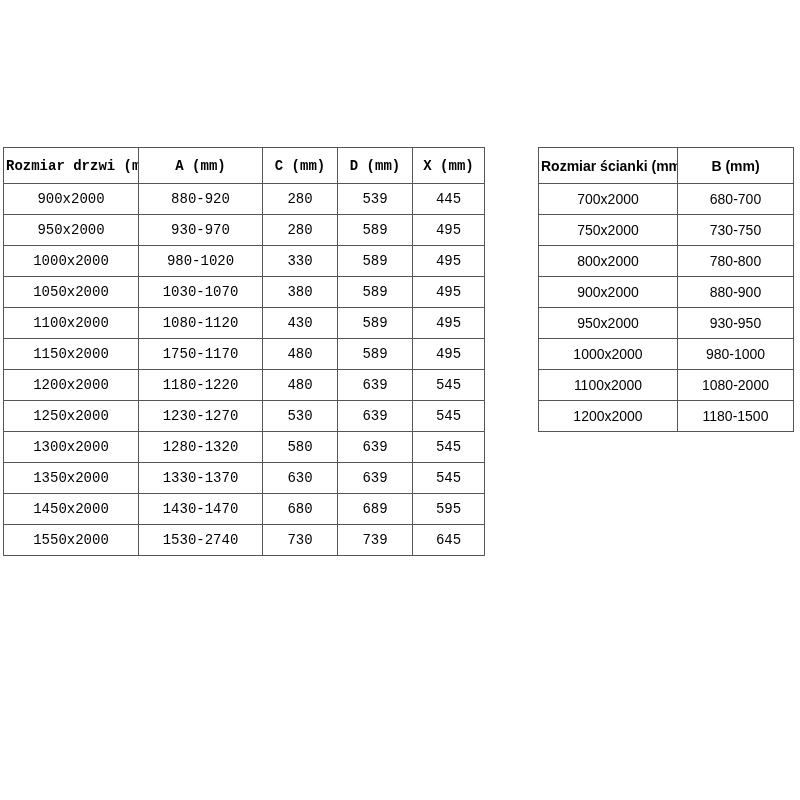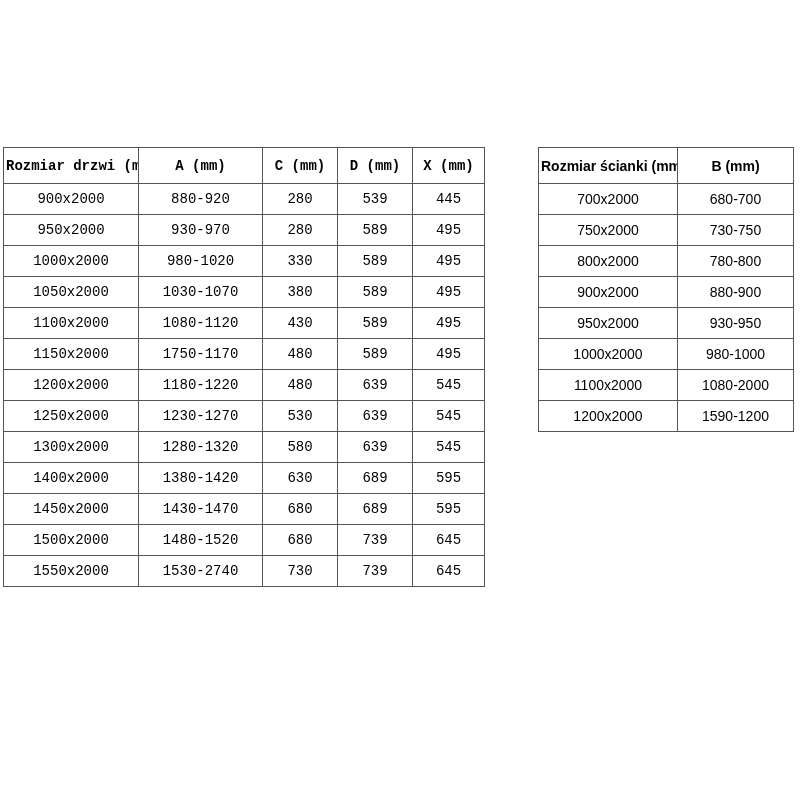--- a/index.html
+++ b/index.html
@@ -136,39 +136,32 @@
           <td>545</td>
         </tr>
         <tr>
           <td>1300x2000</td>
           <td>1280-1320</td>
           <td>580</td>
           <td>639</td>
           <td>545</td>
         </tr>
         <tr>
-          <td>1400x2000</td>
-          <td>1380-1420</td>
+          <td>1350x2000</td>
+          <td>1330-1370</td>
           <td>630</td>
-          <td>689</td>
-          <td>595</td>
+          <td>639</td>
+          <td>545</td>
         </tr>
         <tr>
           <td>1450x2000</td>
           <td>1430-1470</td>
           <td>680</td>
           <td>689</td>
           <td>595</td>
-        </tr>
-        <tr>
-          <td>1500x2000</td>
-          <td>1480-1520</td>
-          <td>680</td>
-          <td>739</td>
-          <td>645</td>
         </tr>
         <tr>
           <td>1550x2000</td>
           <td>1530-2740</td>
           <td>730</td>
           <td>739</td>
           <td>645</td>
         </tr>
       </tbody>
   </table>
@@ -208,18 +201,18 @@
         <tr>
           <td>1000x2000</td>
           <td>980-1000</td>
         </tr>
         <tr>
           <td>1100x2000</td>
           <td>1080-2000</td>
         </tr>
         <tr>
           <td>1200x2000</td>
-          <td>1590-1200</td>
+          <td>1180-1500</td>
         </tr>
       </tbody>
   </table>
 
 </div>
 
 </body></html>

